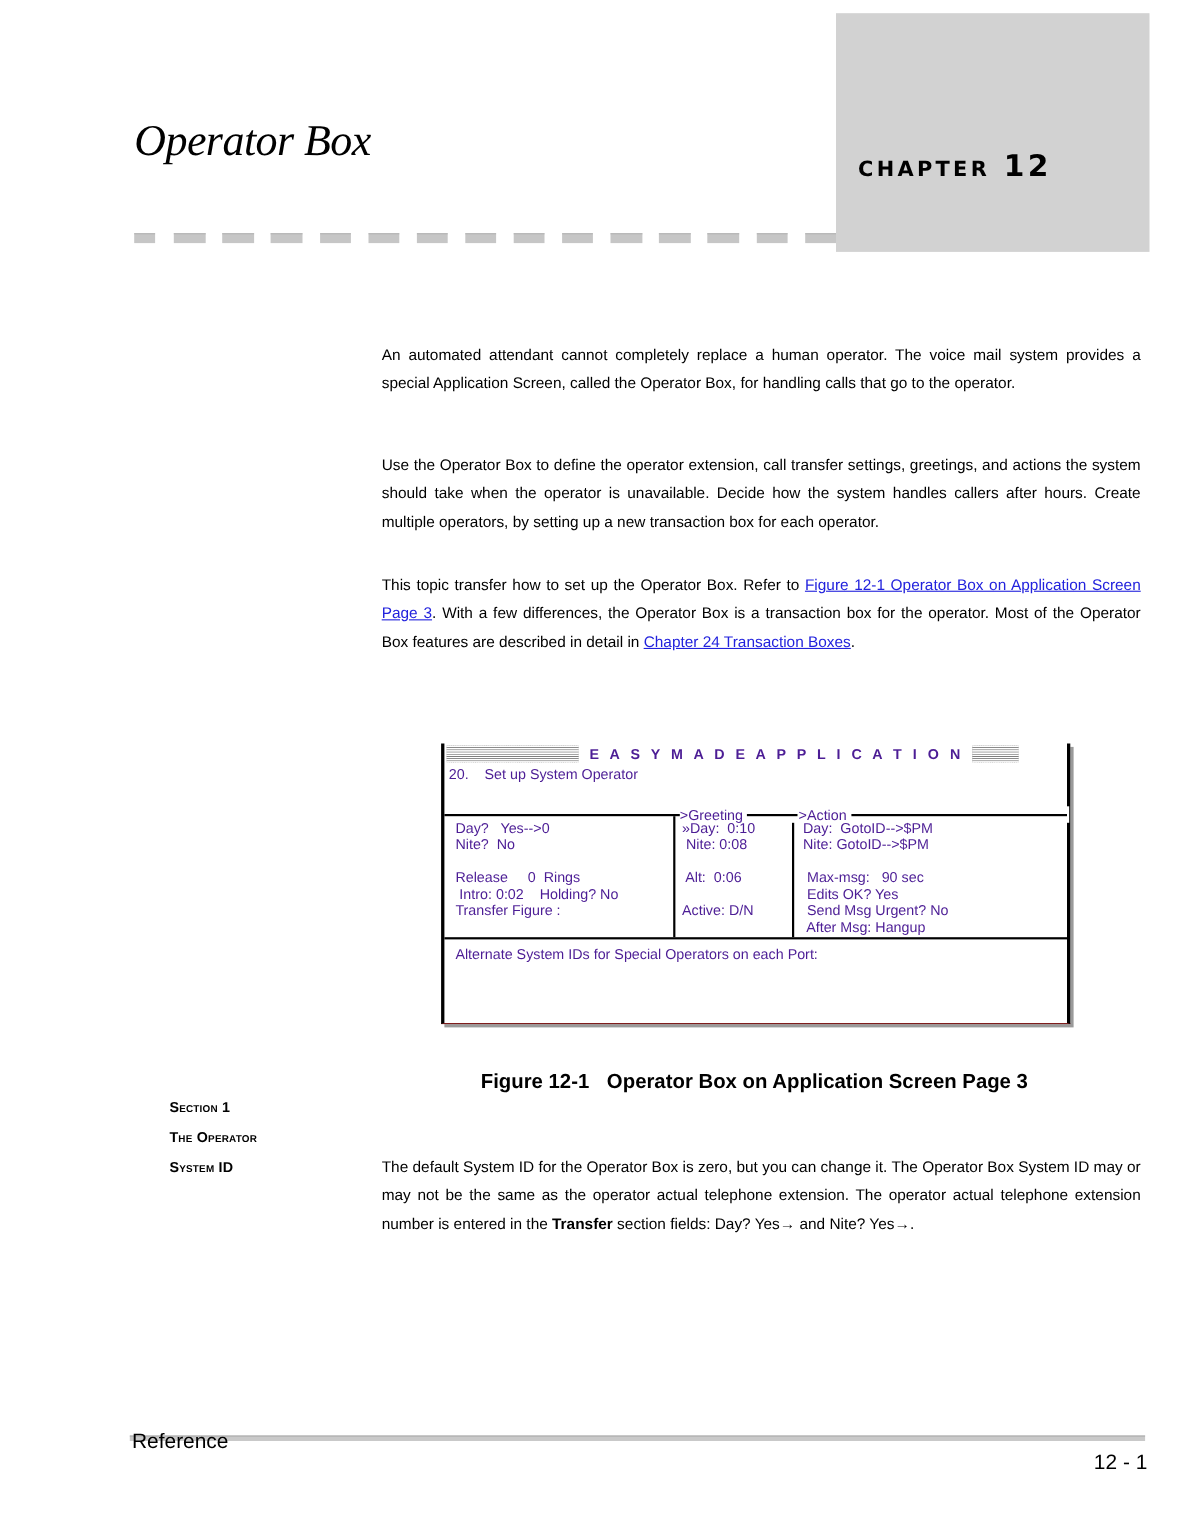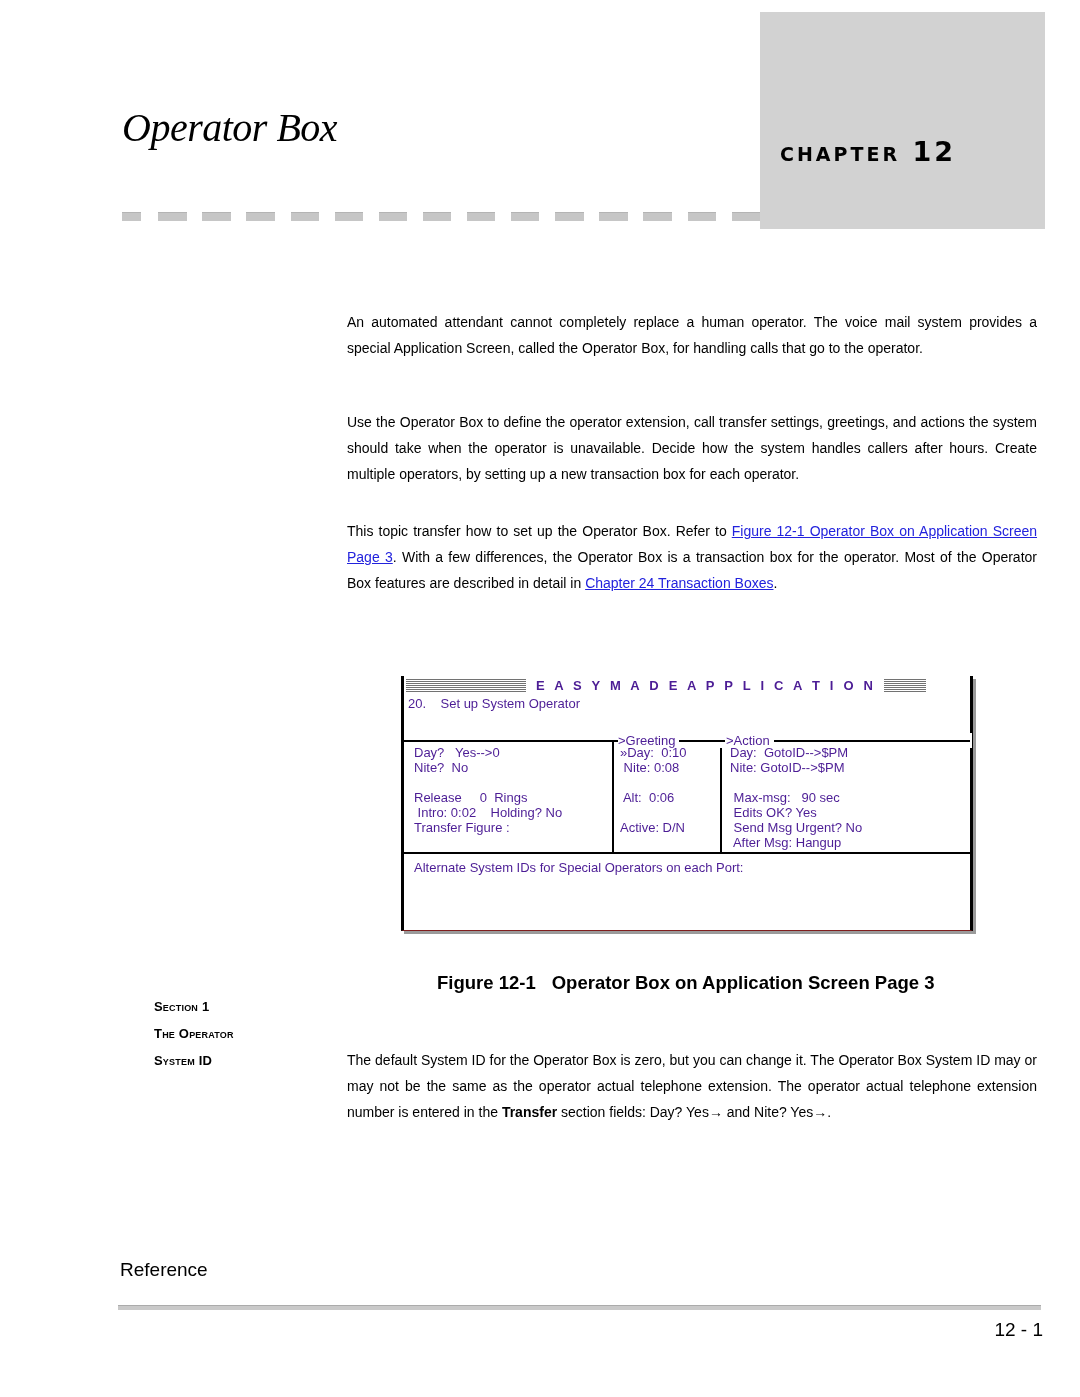--- a/index.html
+++ b/index.html
@@ -212,21 +212,21 @@
     top: 1305px;
     width: 923px;
     height: 5px;
     background: #c9c9c9;
     border-top: 1px solid #ababab;
     box-sizing: border-box;
   }
   #footer-left {
     position: absolute;
     left: 120px;
-    top: 1259px;
+    top: 1300px;
     font-size: 19px;
   }
   #footer-right {
     position: absolute;
     right: 37px;
     top: 1319px;
     font-size: 19px;
   }
 </style>
 </head>

